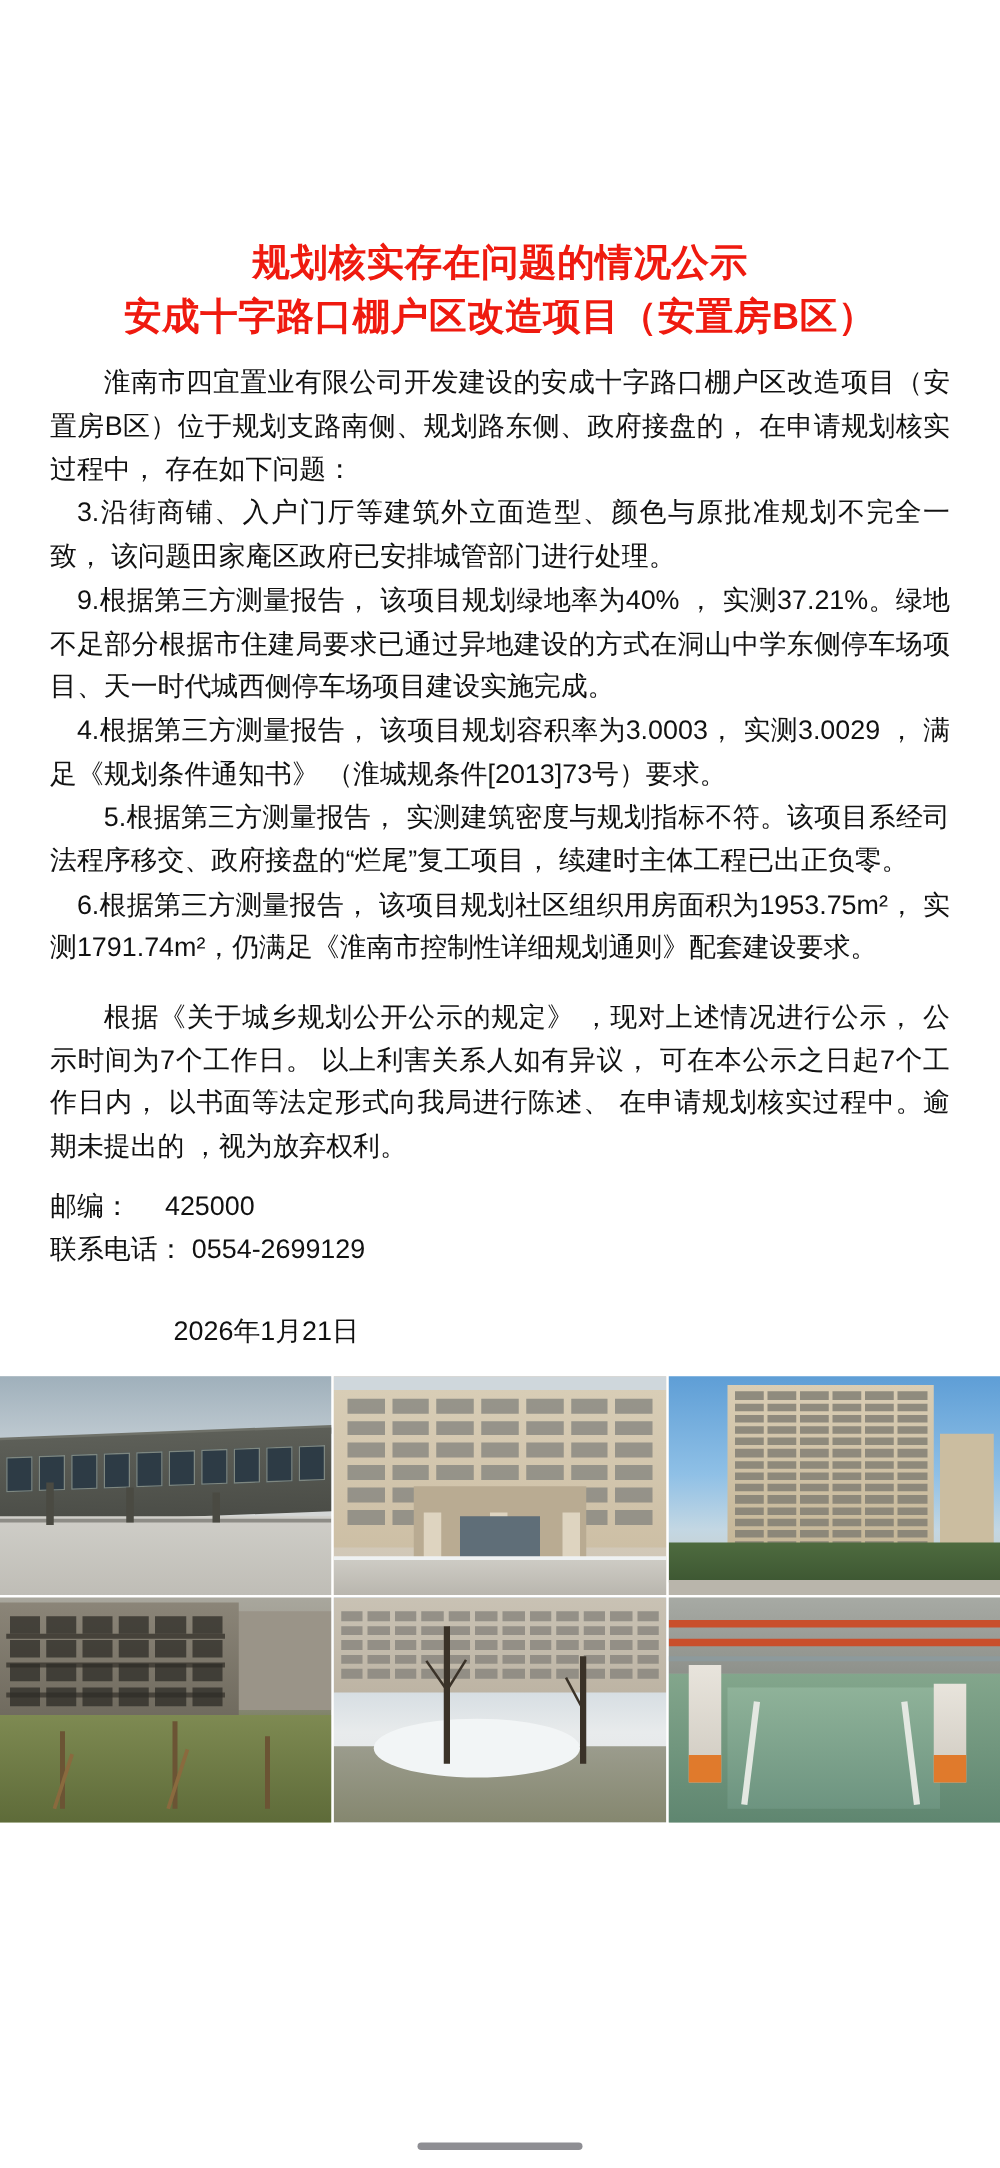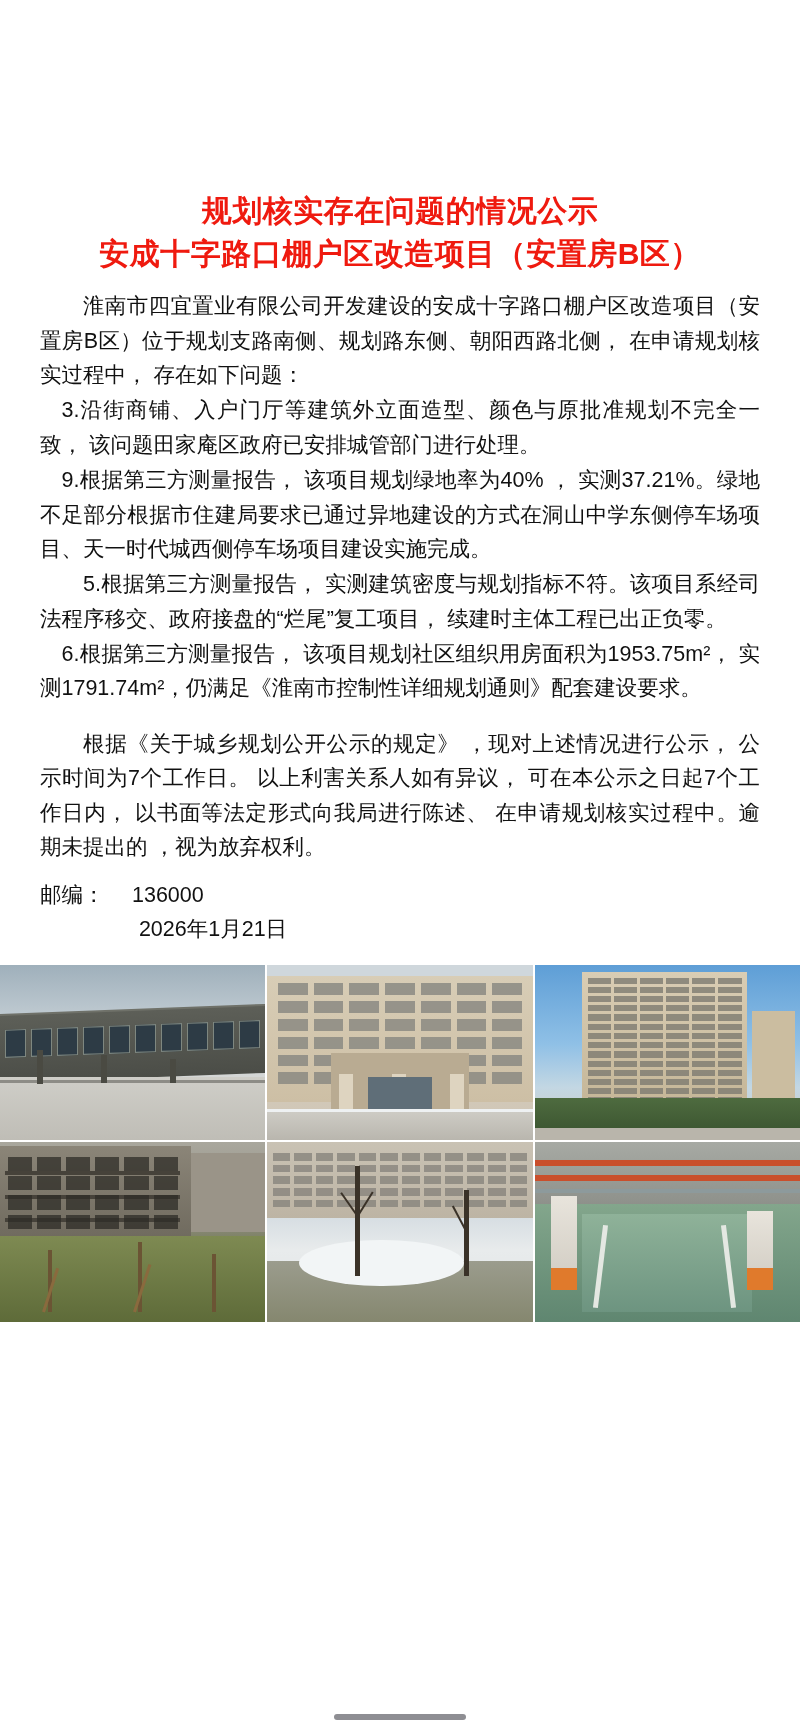--- a/index.html
+++ b/index.html
@@ -55,20 +55,21 @@
 
   .contact {
     padding: 0 40px;
     font-size: 21.5px;
     line-height: 1.58;
     color: #111;
   }
   .contact p { margin: 0; }
   .contact .date {
     text-indent: 4.6em;
+    margin-top: 32px;
   }
 
   .gallery {
     margin-top: 18px;
     width: 100%;
   }
   .grid-row {
     display: flex;
     width: 100%;
     gap: 2px;
@@ -164,32 +165,34 @@
 <div class="page">
 
   <div class="top-pad"></div>
 
   <div class="doc-title">
     <span class="line">规划核实存在问题的情况公示</span>
     <span class="line">安成十字路口棚户区改造项目（安置房B区）</span>
   </div>
 
   <div class="body-wrap">
-    <p class="para indent2">淮南市四宜置业有限公司开发建设的安成十字路口棚户区改造项目（安置房B区）位于规划支路南侧、规划路东侧、朝阳西路北侧， 在申请规划核实过程中， 存在如下问题：</p>
+    <p class="para indent2">淮南市四宜置业有限公司开发建设的安成十字路口棚户区改造项目（安置房B区）位于规划支路南侧、规划路东侧、政府接盘的， 在申请规划核实过程中， 存在如下问题：</p>
     <p class="para indent1">3.沿街商铺、入户门厅等建筑外立面造型、颜色与原批准规划不完全一致， 该问题田家庵区政府已安排城管部门进行处理。</p>
     <p class="para indent1">9.根据第三方测量报告， 该项目规划绿地率为40% ， 实测37.21%。绿地不足部分根据市住建局要求已通过异地建设的方式在洞山中学东侧停车场项目、天一时代城西侧停车场项目建设实施完成。</p>
+    <p class="para indent1">4.根据第三方测量报告， 该项目规划容积率为3.0003， 实测3.0029 ， 满足《规划条件通知书》 （淮城规条件[2013]73号）要求。</p>
     <p class="para indent2">5.根据第三方测量报告， 实测建筑密度与规划指标不符。该项目系经司法程序移交、政府接盘的“烂尾”复工项目， 续建时主体工程已出正负零。</p>
     <p class="para indent1">6.根据第三方测量报告， 该项目规划社区组织用房面积为1953.75m²， 实测1791.74m²，仍满足《淮南市控制性详细规划通则》配套建设要求。</p>
     <div class="spacer-md"></div>
     <p class="para indent2">根据《关于城乡规划公开公示的规定》 ，现对上述情况进行公示， 公示时间为7个工作日。 以上利害关系人如有异议， 可在本公示之日起7个工作日内， 以书面等法定形式向我局进行陈述、 在申请规划核实过程中。逾期未提出的 ，视为放弃权利。</p>
     <div class="spacer-sm"></div>
   </div>
 
   <div class="contact">
-    <p>邮编： 　136000</p>
+    <p>邮编： 　425000</p>
+    <p>联系电话： 0554-2699129</p>
     <p class="date">2026年1月21日</p>
   </div>
 
   <div class="gallery">
 
     <div class="grid-row">
 
       <div class="cell ph1">
         <div class="sky"></div>
         <div class="bldgtop"></div>

